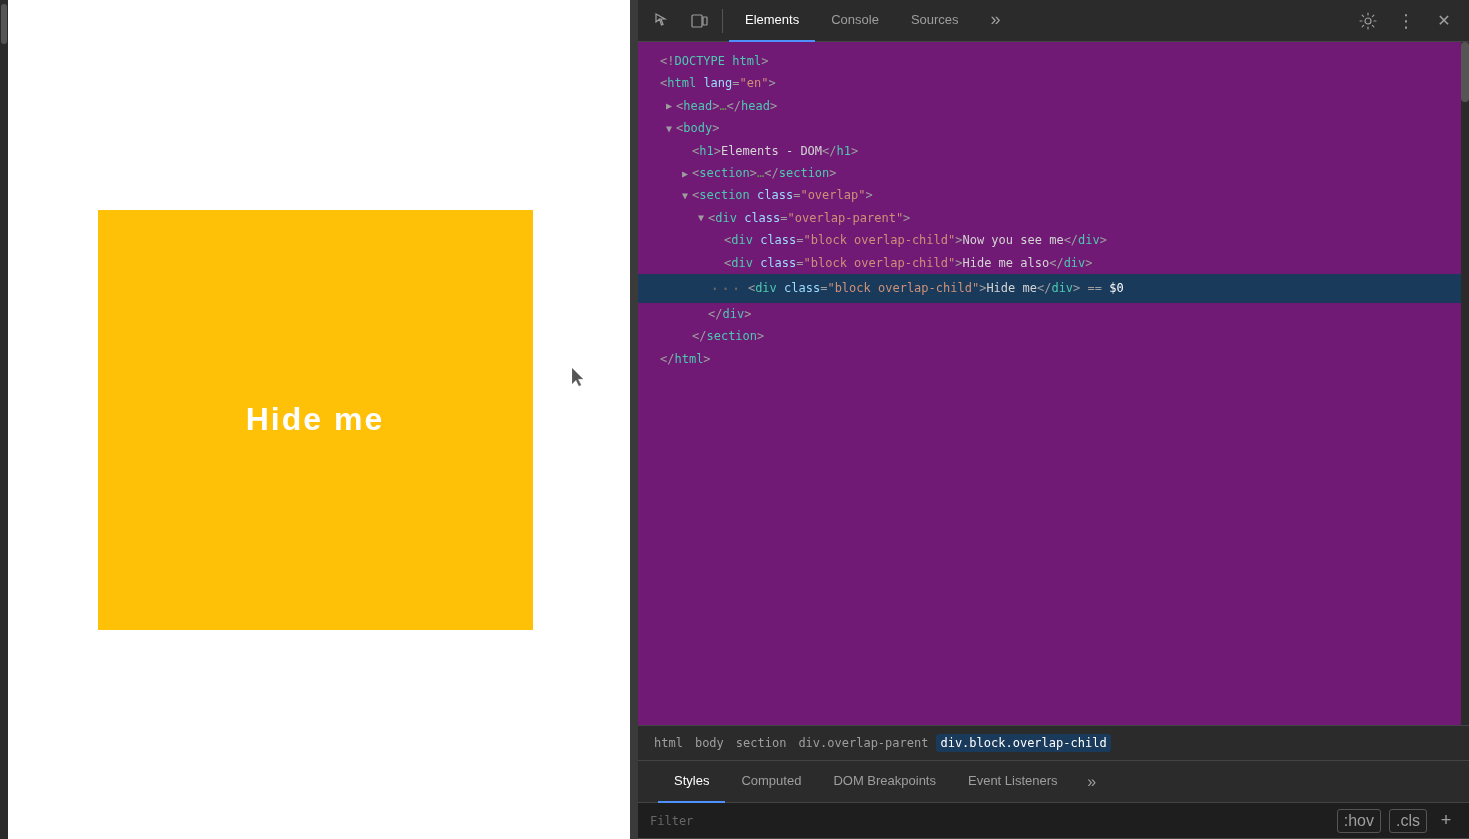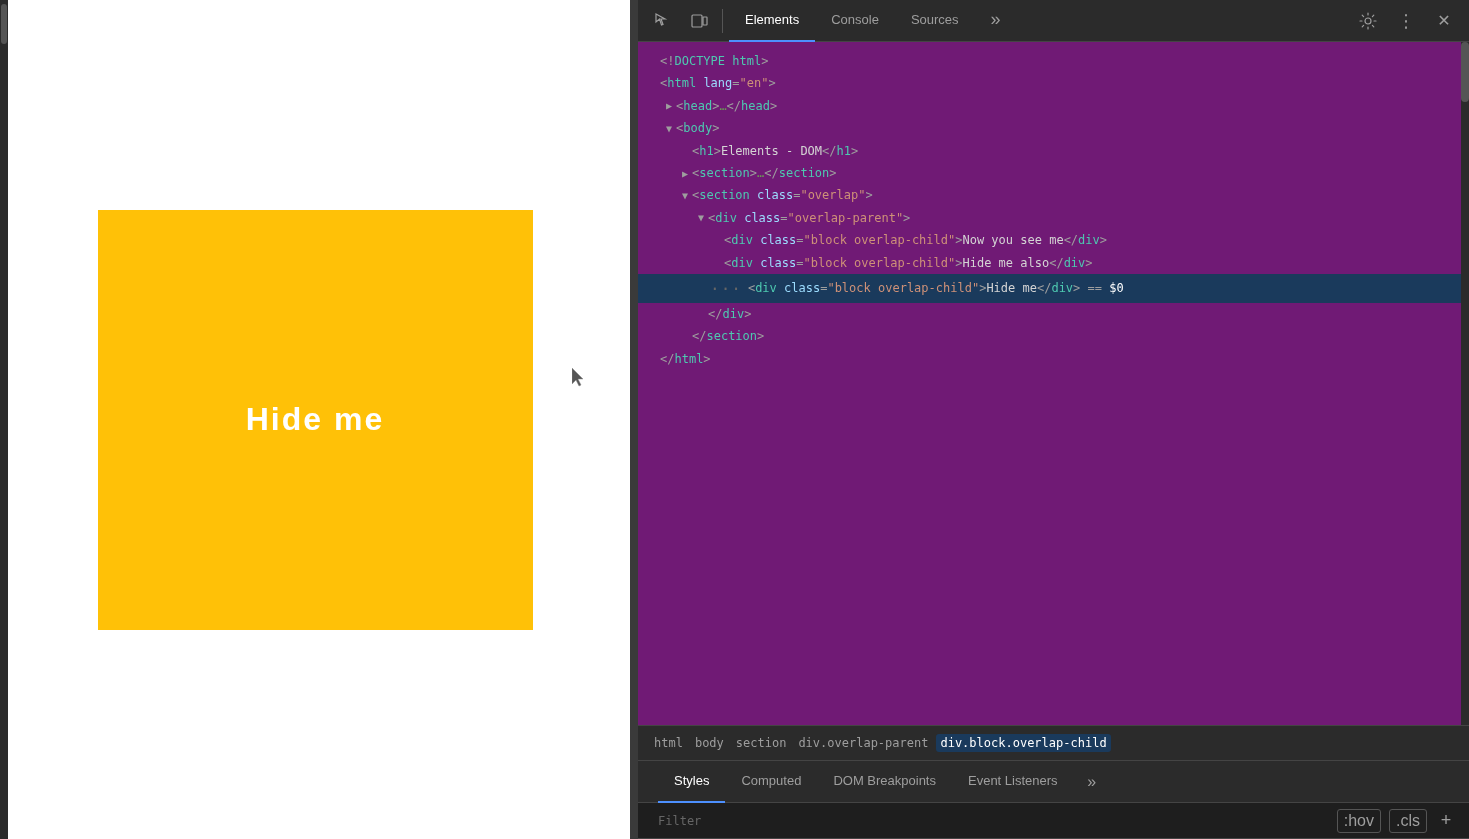--- a/index.html
+++ b/index.html
@@ -267,21 +267,20 @@
     }
 
     .filter-input {
       flex: 1;
       background: none;
       border: none;
       outline: none;
       color: #ccc;
       font-size: 12px;
       font-family: 'Consolas', monospace;
-      margin-left: 8px;
     }
 
     .filter-input::placeholder { color: #666; }
 
     .filter-right {
       display: flex;
       align-items: center;
       gap: 8px;
       color: #9e9e9e;
       font-size: 12px;

